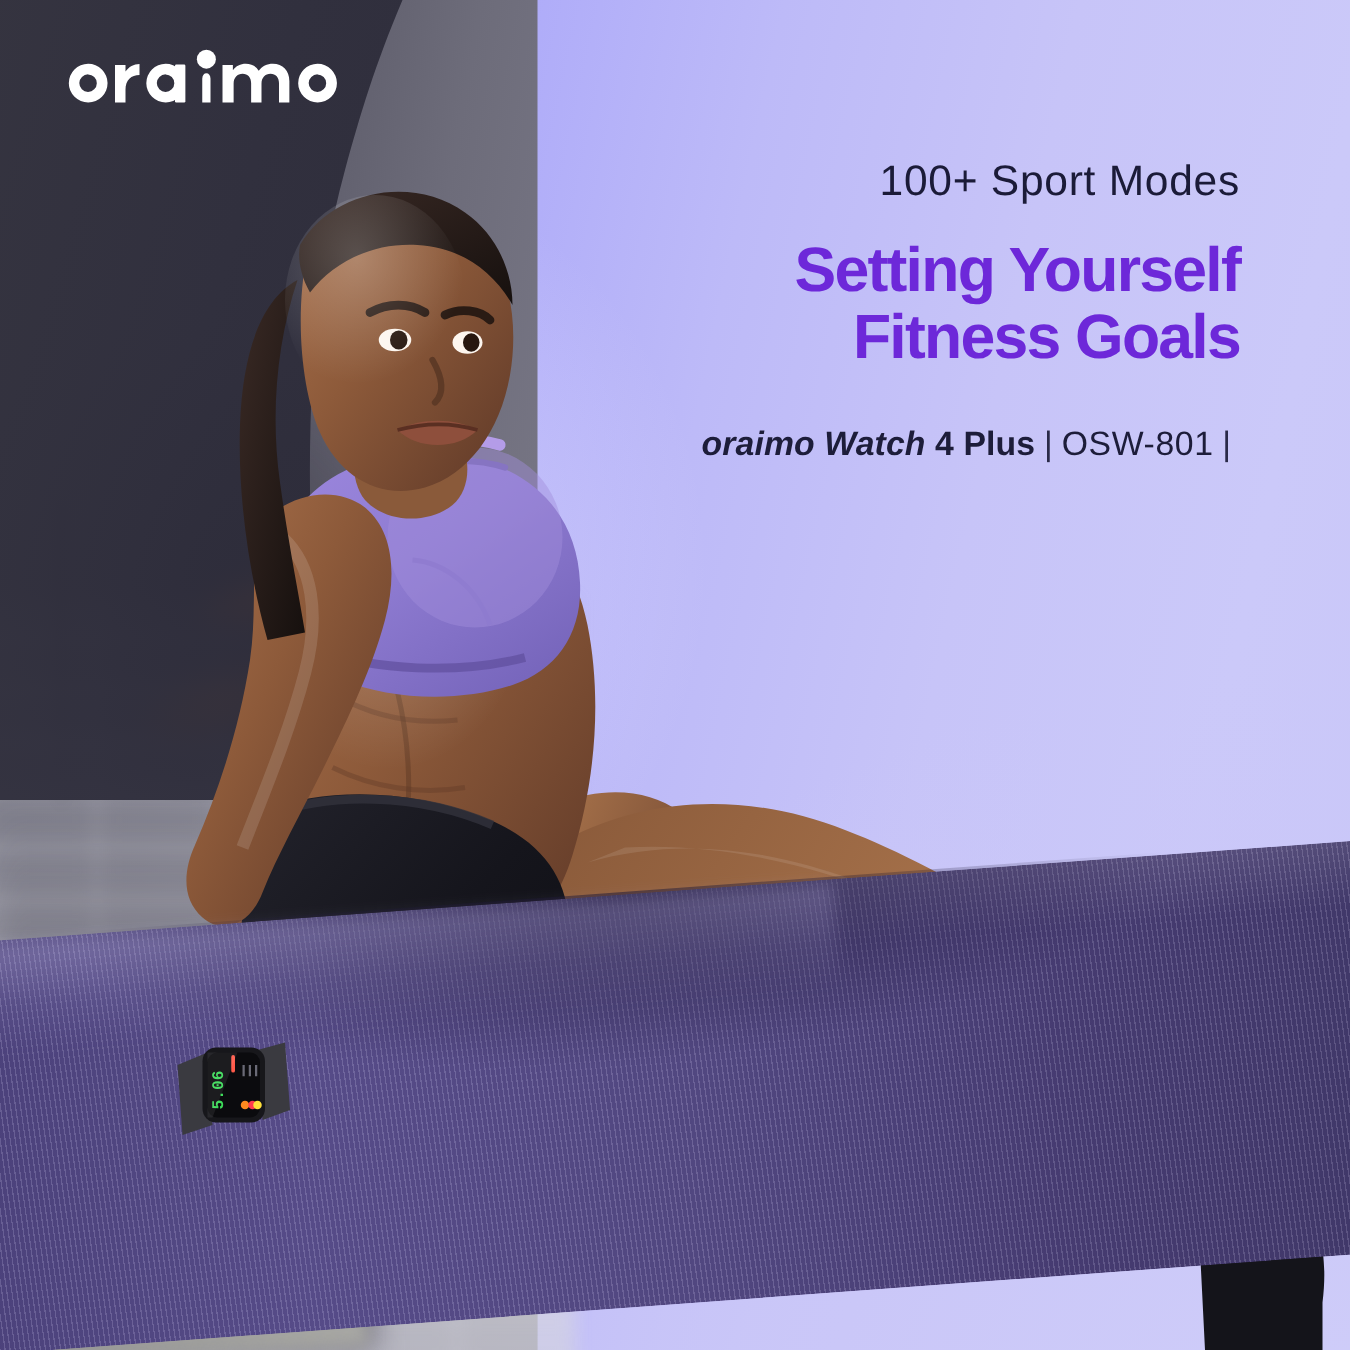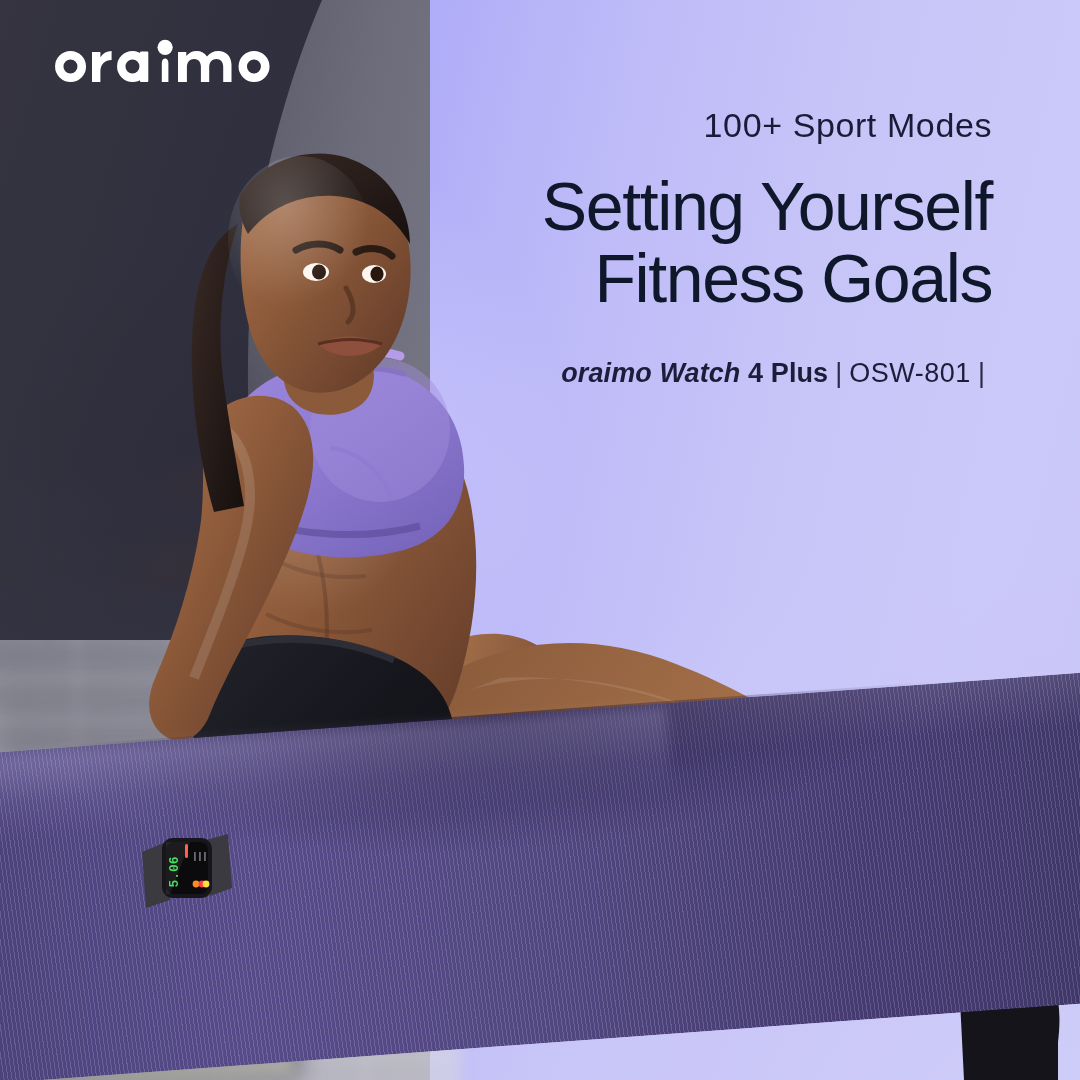--- a/index.html
+++ b/index.html
@@ -90,37 +90,37 @@
 
   
   .logo{
     position:absolute;left:48px;top:33px;
     width:232px;height:62px;
   }
   .logo svg{display:block;width:100%;height:100%;}
 
   
   .copy{
-    position:absolute;right:88px;top:108px;
+    position:absolute;right:88px;top:128px;
     text-align:right;
     width:760px;
   }
   .eyebrow{
     font-size:34px;
     font-weight:300;
     letter-spacing:.6px;
     color:#1b1b38;
     line-height:1;
     margin:0 0 28px 0;
     white-space:nowrap;
   }
   .headline{
-    font-size:68px;
-    font-weight:400;
-    color:#0f172a;
+    font-size:50px;
+    font-weight:700;
+    color:#6d28d9;
     line-height:1.06;
     letter-spacing:-1.4px;
     margin:0;
     white-space:nowrap;
   }
   .headline .line{display:block;}
   .product{
     margin-top:46px;
     font-size:27px;
     color:#1d1d3a;

